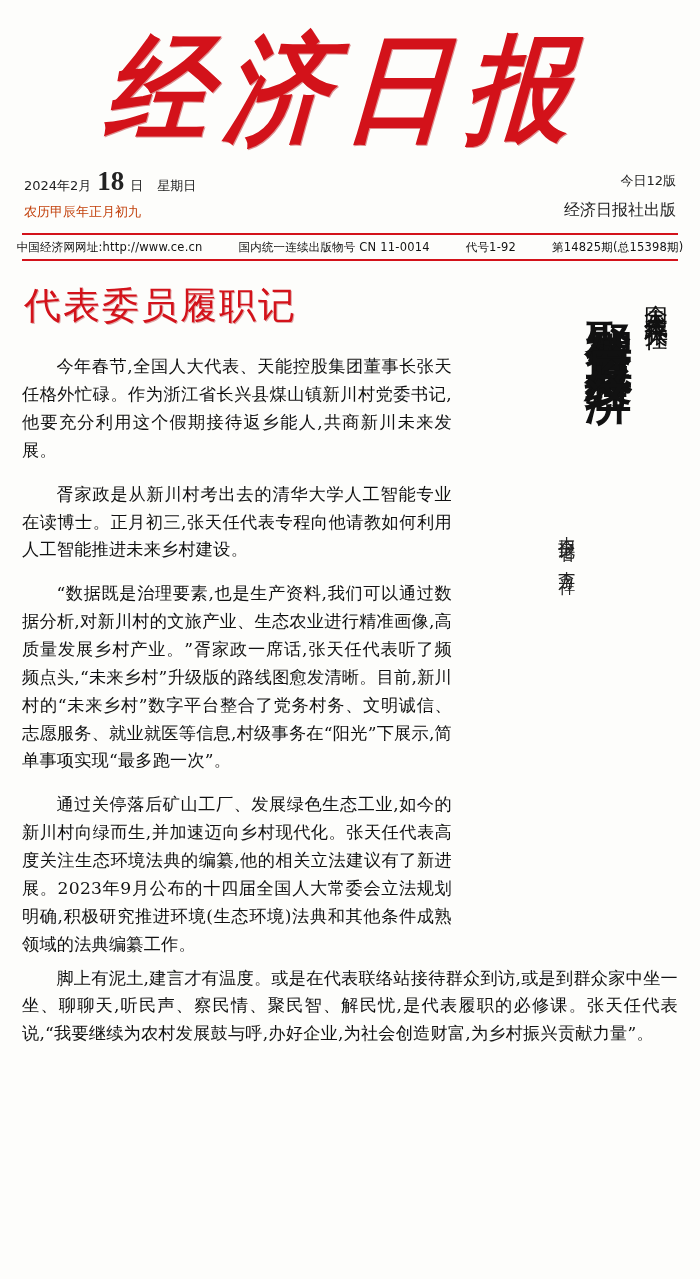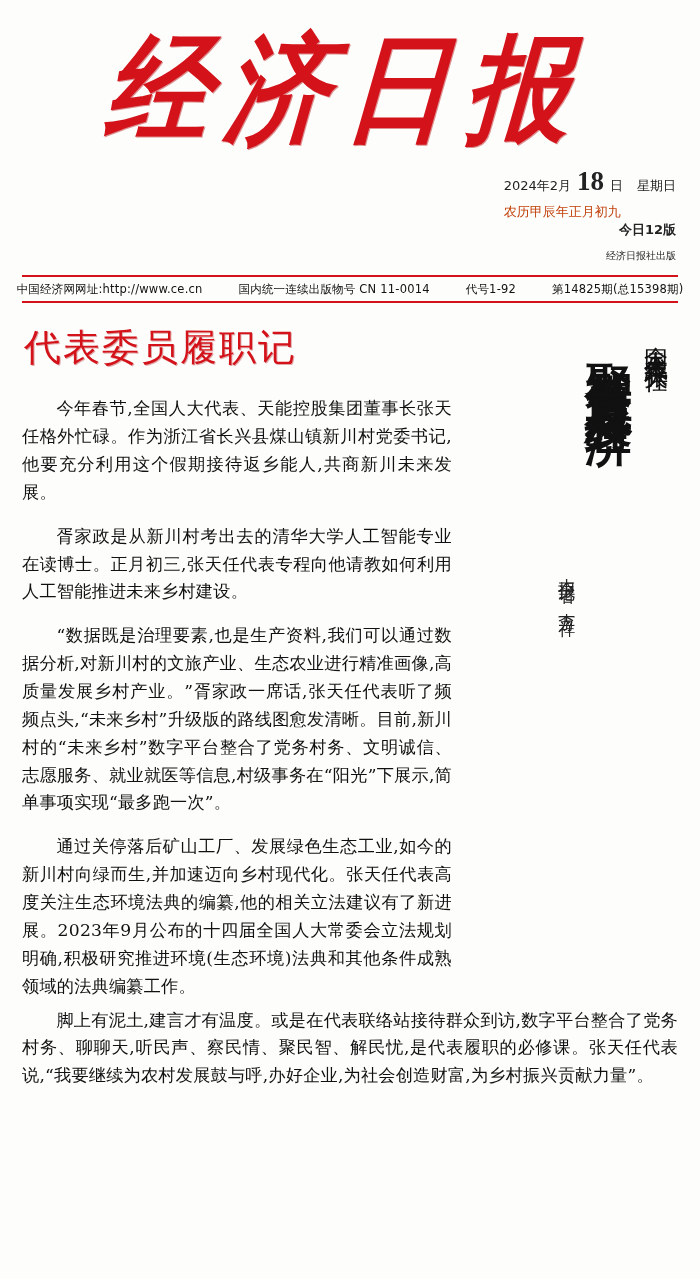--- a/index.html
+++ b/index.html
@@ -32,21 +32,20 @@
     transform: scaleY(1.12) skewX(-4deg);
     transform-origin: center top;
     margin: 0 0 14px 0;
   }
 
   .head-info {
     display: flex;
     align-items: flex-end;
     justify-content: space-between;
     padding: 16px 24px 0 24px;
-    flex-direction: column;
   }
   .head-left { text-align: left; }
   .date-line {
     font-size: 13px;
     color: #222;
     display: flex;
     align-items: baseline;
     gap: 4px;
     white-space: nowrap;
   }
@@ -72,22 +71,22 @@
     font-family: "Liberation Serif", serif;
     font-size: 26px;
     letter-spacing: 4px;
     color: #111;
     font-weight: 400;
   }
   .head-right {
     text-align: right;
     white-space: nowrap;
   }
-  .pages-today { font-size: 13px; color: #222; font-weight: bold; }
-  .publisher { font-size: 10px; color: #222; margin-top: 10px; }
+  .pages-today { font-size: 13px; color: #222; }
+  .publisher { font-size: 16px; color: #222; margin-top: 10px; }
 
   
   .info-bar {
     margin: 12px 22px 0 22px;
     border-top: 2px solid #d3121a;
     border-bottom: 2px solid #d3121a;
     padding: 5px 0 4px 0;
     display: flex;
     justify-content: center;
     gap: 36px;
@@ -223,14 +222,14 @@
   </div>
 
   <div class="col-head">
     <div class="vtitle kicker">全国人大代表张天任:</div>
     <div class="vtitle main">聚智借力发展乡村经济</div>
     <div class="vtitle byline">本报记者 李万祥</div>
   </div>
 </div>
 
 <div class="bottom-wide">
-  <p>脚上有泥土,建言才有温度。或是在代表联络站接待群众到访,数字平台整合了党务村务、聊聊天,听民声、察民情、聚民智、解民忧,是代表履职的必修课。张天任代表说,“我要继续为农村发展鼓与呼,办好企业,为社会创造财富,为乡村振兴贡献力量”。</p>
+  <p>脚上有泥土,建言才有温度。或是在代表联络站接待群众到访,或是到群众家中坐一坐、聊聊天,听民声、察民情、聚民智、解民忧,是代表履职的必修课。张天任代表说,“我要继续为农村发展鼓与呼,办好企业,为社会创造财富,为乡村振兴贡献力量”。</p>
 </div>
 
 </body></html>

